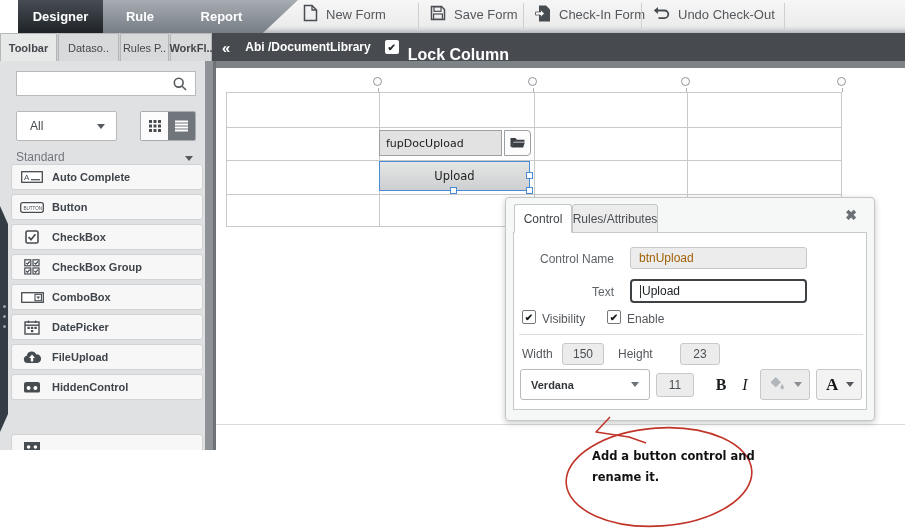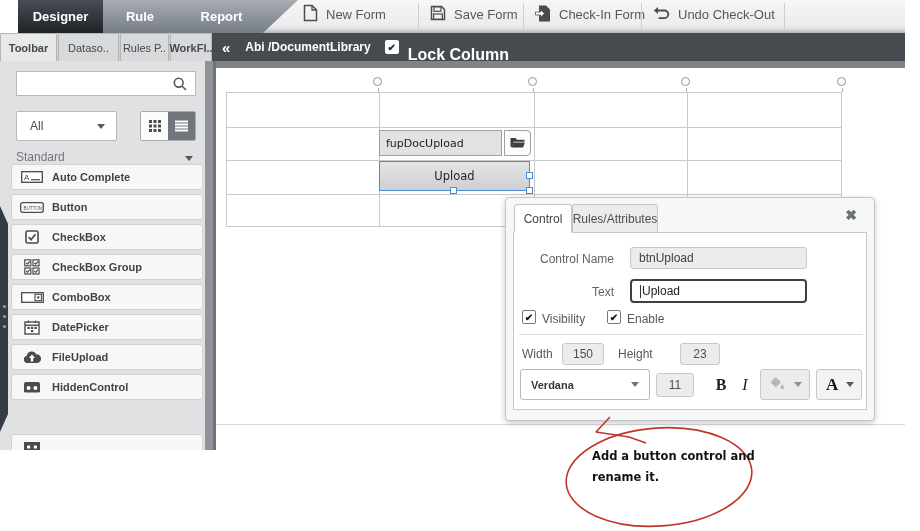--- a/index.html
+++ b/index.html
@@ -94,21 +94,21 @@
   .pp-tab { position:absolute; top:6px; height:29px; font-size:12px;
     display:flex; align-items:center; justify-content:center;
     border:1px solid #c3c5c7; border-radius:3px 3px 0 0; color:#4a4f53; }
   .pp-tab.active { left:8px; width:58px; background:#fff; border-bottom:1px solid #fff; z-index:2; color:#3f4448; }
   .pp-tab.inactive { left:66px; width:86px; background:#ececed; }
   .pp-close { position:absolute; right:17px; top:9px; font-size:14px; font-weight:bold; color:#6b7177; }
   .pp-inner { position:absolute; left:7px; top:34px; width:354px; height:178px;
     background:#fff; border:1px solid #c6c8ca; }
   .pp-label { position:absolute; left:0; width:100px; text-align:right; font-size:12px; color:#5f6468; }
   .pp-input { position:absolute; left:116px; width:177px; height:22px; background:#ececec;
-    border:1px solid #c6c8ca; border-radius:3px; font-size:12px; color:#404040;
+    border:1px solid #c6c8ca; border-radius:3px; font-size:12px; color:#a16207;
     display:flex; align-items:center; padding-left:8px; }
   .pp-input.focused { background:#fff; border:2px solid #3e4144; border-radius:4px;
     height:24px; color:#202326; }
   .caret { display:inline-block; width:1px; height:13px; background:#303336; margin-right:1px; }
   .pp-check { position:absolute; width:14px; height:14px; border:1px solid #74797e; border-radius:2px;
     background:#fff; display:flex; align-items:center; justify-content:center;
     font-size:10px; font-weight:bold; color:#17191b; }
   .pp-cblabel { position:absolute; font-size:12px; color:#54585c; }
   .pp-sep { position:absolute; left:5px; width:344px; height:1px; background:#dbddDF; background:#dbddde; top:101px; }
   .pp-small { position:absolute; height:22px; background:#ececec; border:1px solid #c6c8ca;

